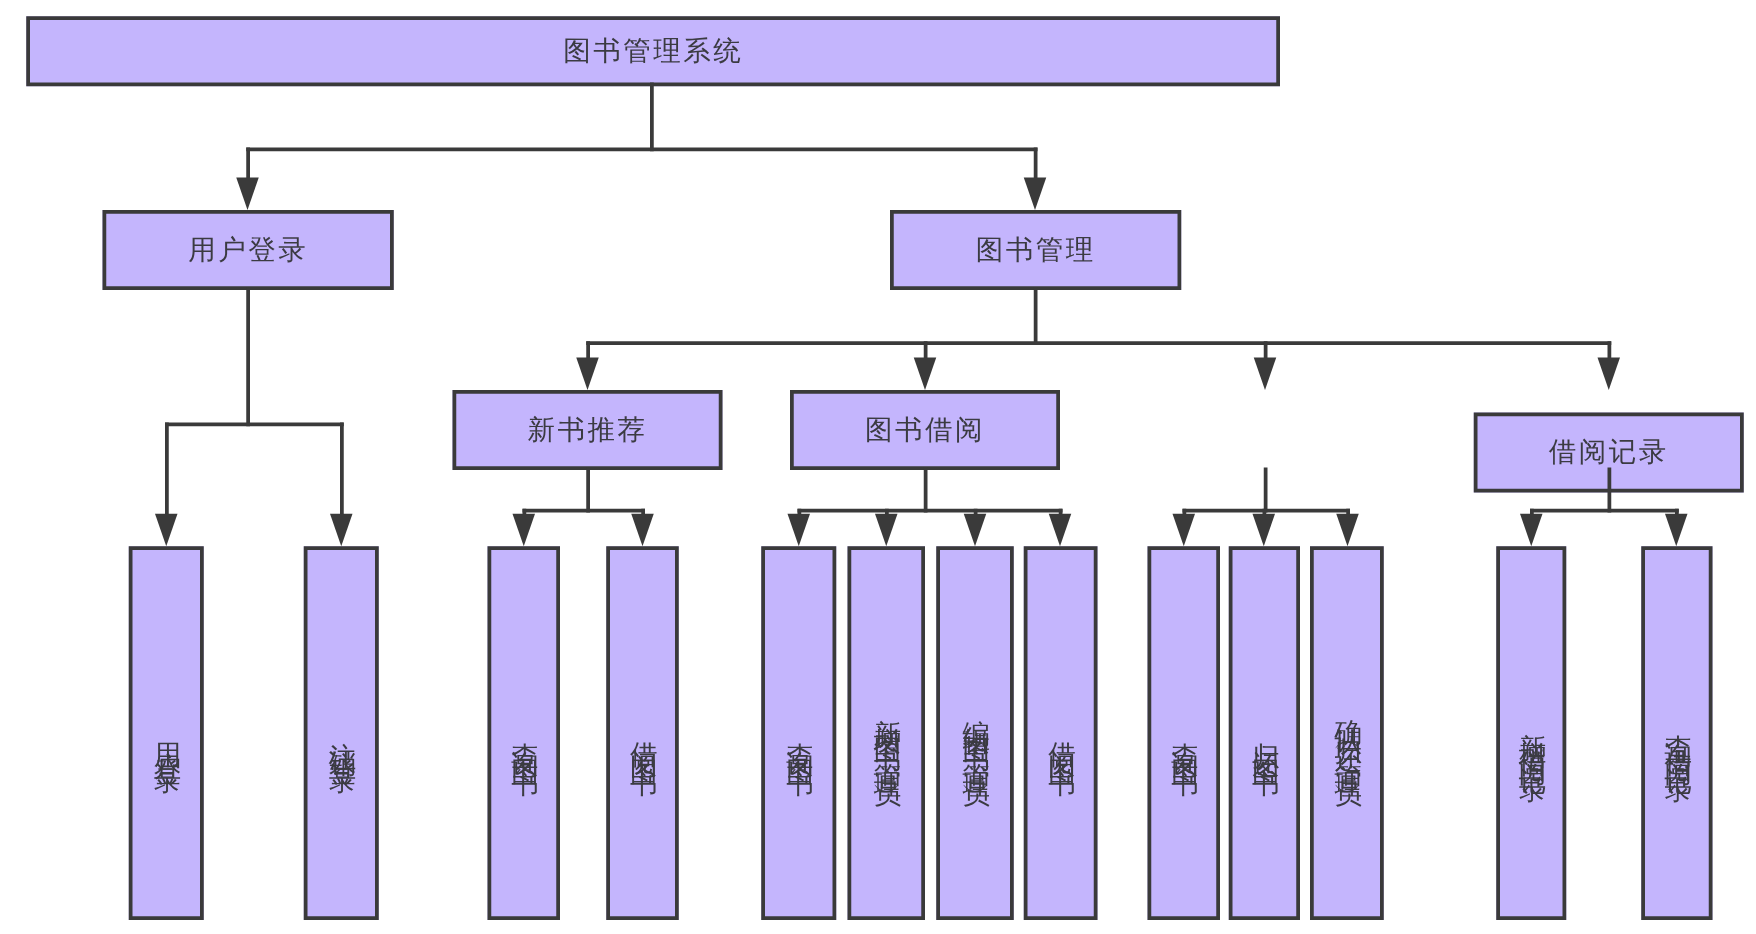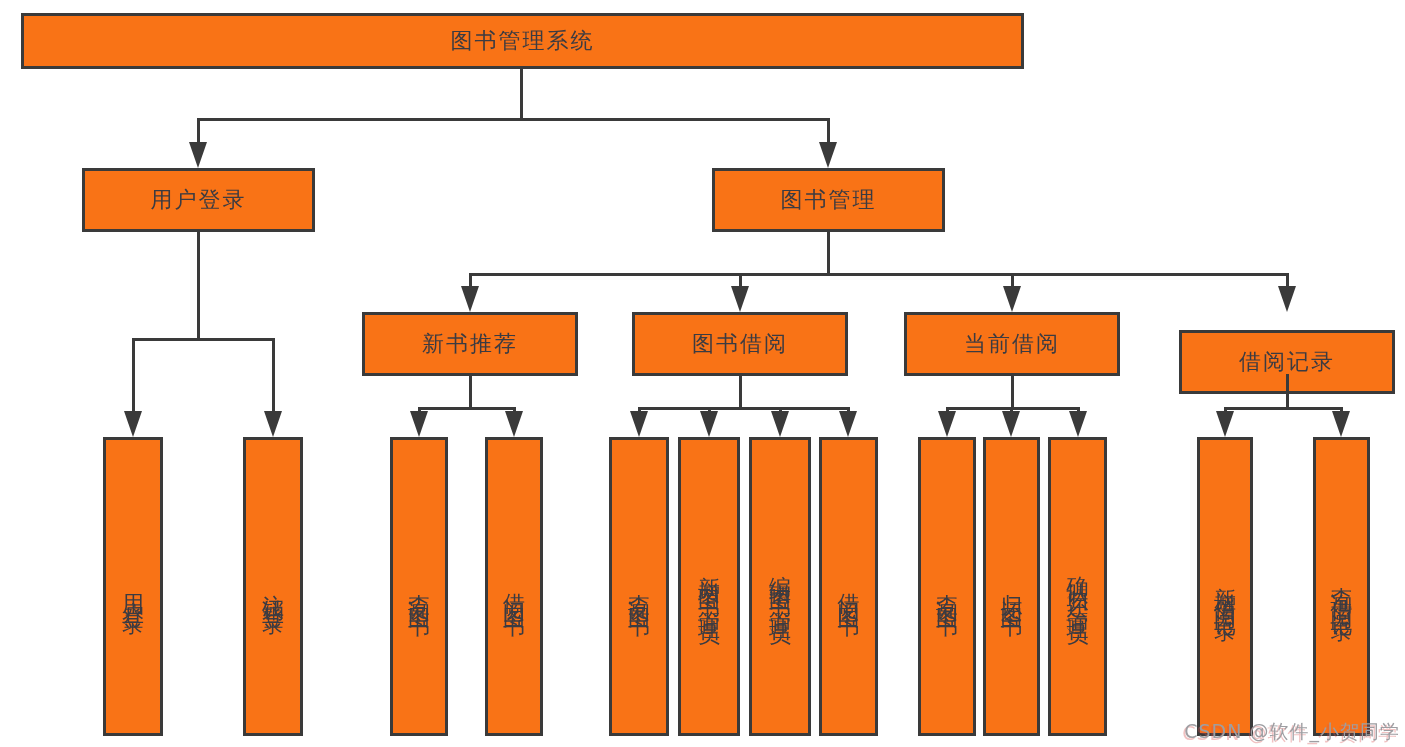--- a/index.html
+++ b/index.html
@@ -6,21 +6,21 @@
   #stage{
     position:relative;
     width:1405px;height:747px;
     background:#ffffff;
     font-family:"DejaVu Sans","Liberation Sans",sans-serif;
     overflow:hidden;
   }
   .box{
     position:absolute;
     box-sizing:border-box;
-    background:#f97316;
+    background:#c4b5fd;
     border:3px solid #3a3a3a;
     display:flex;align-items:center;justify-content:center;
     color:#3b3b42;
     font-size:22px;
     letter-spacing:2px;
     white-space:nowrap;
   }
   .vbox{
     writing-mode:vertical-rl;
     text-orientation:mixed;
@@ -55,21 +55,20 @@
   <div class="box" style="left:21px;top:13px;width:1003px;height:56px;">图书管理系统</div>
 
   <div class="box" style="left:82px;top:168px;width:233px;height:64px;">用户登录</div>
 
   <div class="box" style="left:712px;top:168px;width:233px;height:64px;text-align:right;">图书管理</div>
 
   <div class="box" style="left:362px;top:312px;width:216px;height:64px;">新书推荐</div>
 
   <div class="box" style="left:632px;top:312px;width:216px;height:64px;">图书借阅</div>
 
-  <div class="box" style="left:904px;top:312px;width:216px;height:64px;">当前借阅</div>
 
   <div class="box" style="left:1179px;top:312px;width:216px;height:64px;margin-top:18px;">借阅记录</div>
 
   <div class="box vbox" style="left:103px;top:437px;width:60px;height:299px;">用户登录</div>
 
   <div class="box vbox" style="left:243px;top:437px;width:60px;height:299px;">注销登录</div>
 
   <div class="box vbox" style="left:390px;top:437px;width:58px;height:299px;">查询图书</div>
 
   <div class="box vbox" style="left:485px;top:437px;width:58px;height:299px;">借阅图书</div>
@@ -144,15 +143,14 @@
   <div class="vline" style="left:1077px;top:407px;height:8px;"></div>
   <div class="ah" style="left:1069px;top:411px;"></div>
 
   <div class="vline" style="left:1286px;top:374px;height:36px;"></div>
   <div class="hline" style="left:1224px;top:407px;width:119px;"></div>
   <div class="vline" style="left:1224px;top:407px;height:8px;"></div>
   <div class="ah" style="left:1216px;top:411px;"></div>
   <div class="vline" style="left:1340px;top:407px;height:8px;"></div>
   <div class="ah" style="left:1332px;top:411px;"></div>
 
-  <div id="watermark">CSDN @软件_小贺同学</div>
 
 </div>
 
 </body></html>

